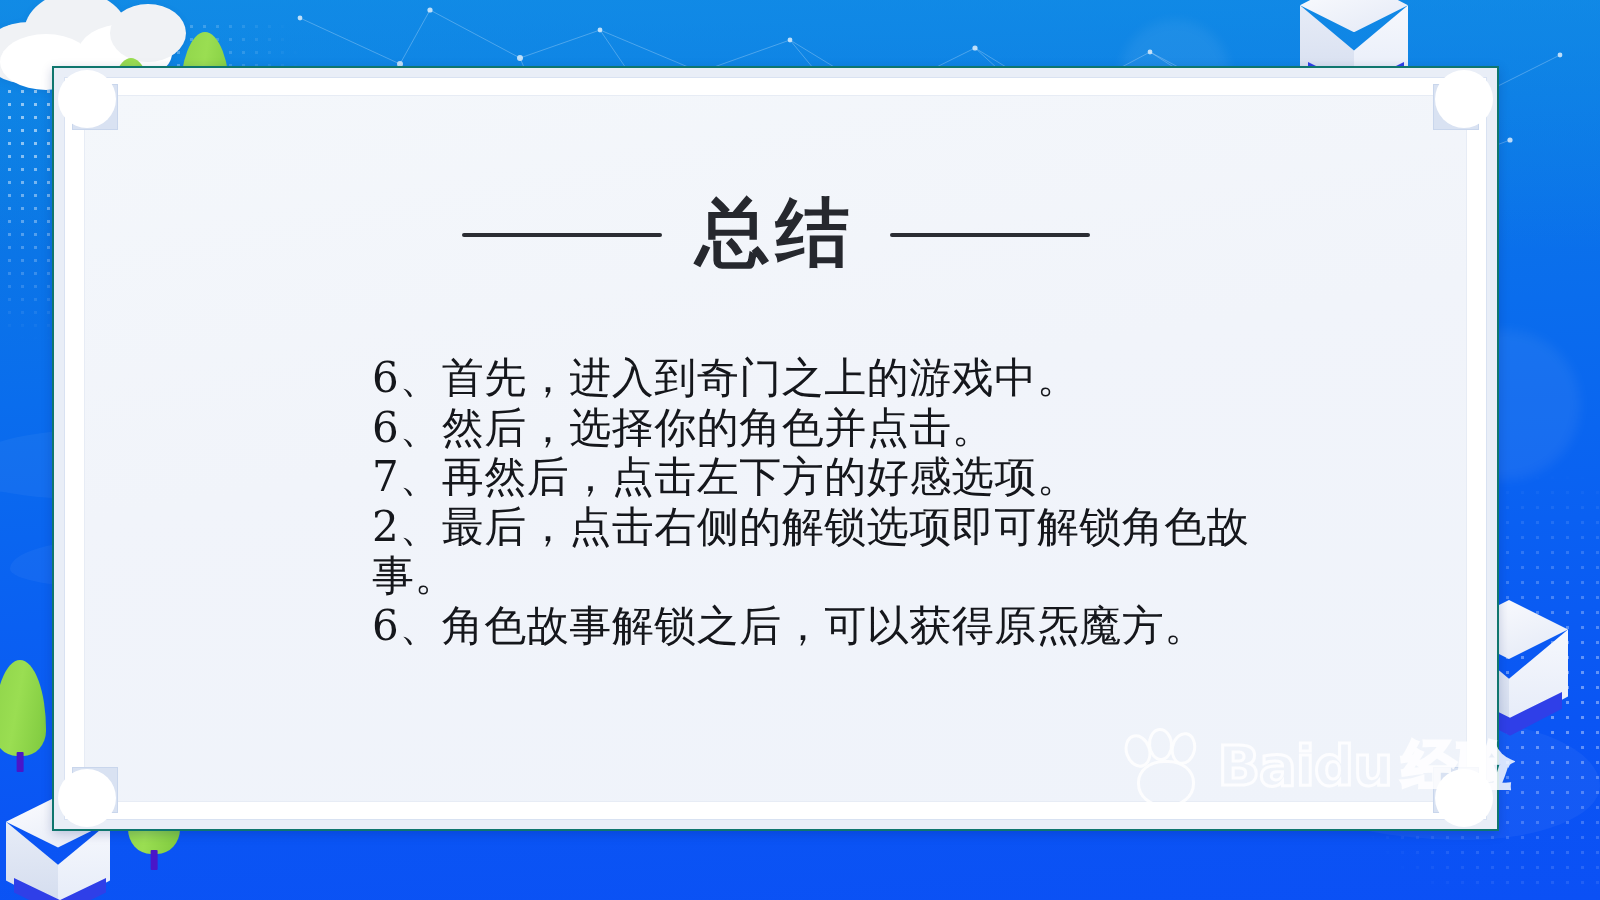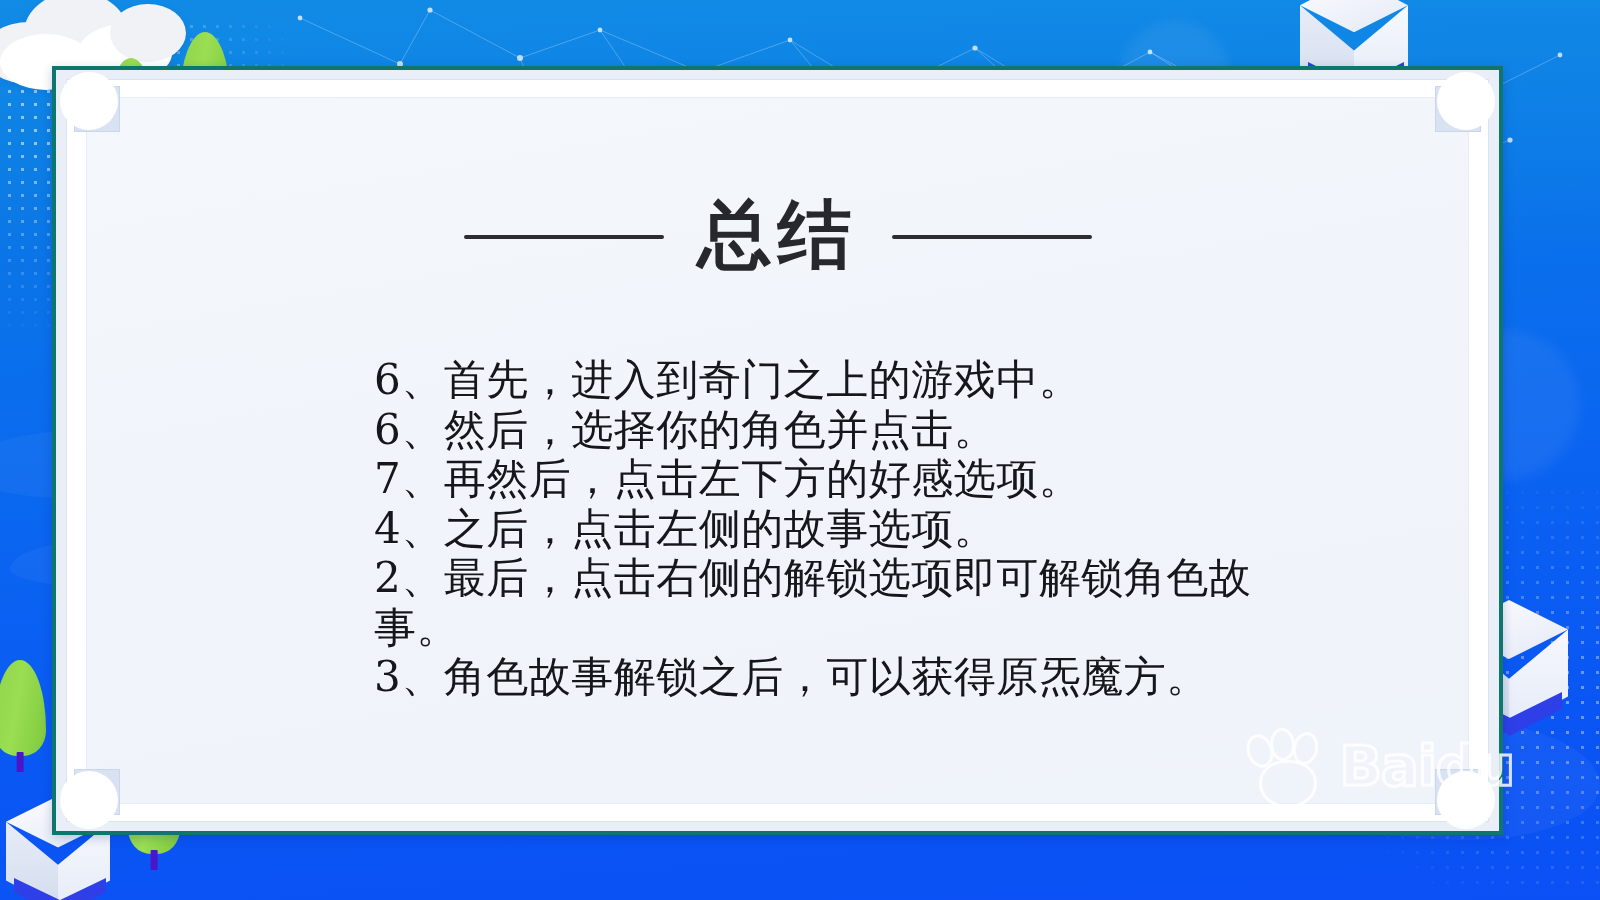--- a/index.html
+++ b/index.html
@@ -126,21 +126,21 @@
     background: #2f3fe8;
     clip-path: polygon(0% 0%, 50% 46%, 100% 0%, 100% 30%, 50% 78%, 0% 30%);
   }
 
   
   .frame-outer {
     position: absolute;
     left: 52px; top: 66px;
     width: 1443px; height: 761px;
     background: #e9eef7;
-    border: 4px solid #0f766e;
+    border: 2px solid #0f766e;
     box-shadow: 0 3px 10px rgba(4,30,110,.22);
   }
   .frame-mid {
     position: absolute;
     left: 10px; top: 9px; right: 10px; bottom: 9px;
     background: #ffffff;
     box-shadow: inset 0 0 0 1px #d9e2f2;
   }
   .card {
     position: absolute;
@@ -380,24 +380,23 @@
           <div class="title-row">
             <span class="rule"></span>
             <div class="title">总结</div>
             <span class="rule"></span>
           </div>
 
           <div class="steps">
             <p>6、首先，进入到奇门之上的游戏中。</p>
             <p>6、然后，选择你的角色并点击。</p>
             <p>7、再然后，点击左下方的好感选项。</p>
-            <p>4、之后，点击左侧的故事选项。</p>
             <p>2、最后，点击右侧的解锁选项即可解锁角色故</p>
             <p>事。</p>
-            <p>3、角色故事解锁之后，可以获得原炁魔方。</p>
+            <p>6、角色故事解锁之后，可以获得原炁魔方。</p>
           </div>
 
         </div>
 
       </div>
       <div class="notch tl">
           <i></i>
         </div>
       <div class="notch tr">
           <i></i>
@@ -412,15 +411,16 @@
   </div>
 
   <div class="wm">
     <div class="paw">
       <span style="left:4px;  top:6px;  width:20px; height:28px; transform:rotate(-18deg);"></span>
       <span style="left:27px; top:0px;  width:19px; height:27px; transform:rotate(-4deg);"></span>
       <span style="left:50px; top:4px;  width:19px; height:27px; transform:rotate(12deg);"></span>
       <span style="left:16px; top:32px; width:52px; height:42px; border-radius:46% 46% 50% 50%;"></span>
     </div>
     <div class="wm-text">Baidu</div>
+    <div class="wm-cn">经验</div>
   </div>
 
 </div>
 
 </body></html>

